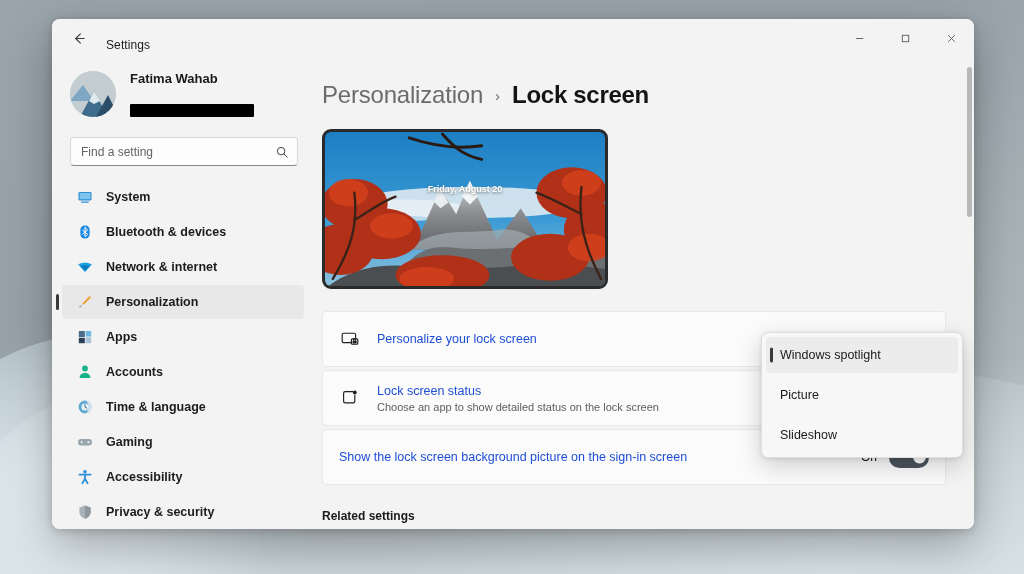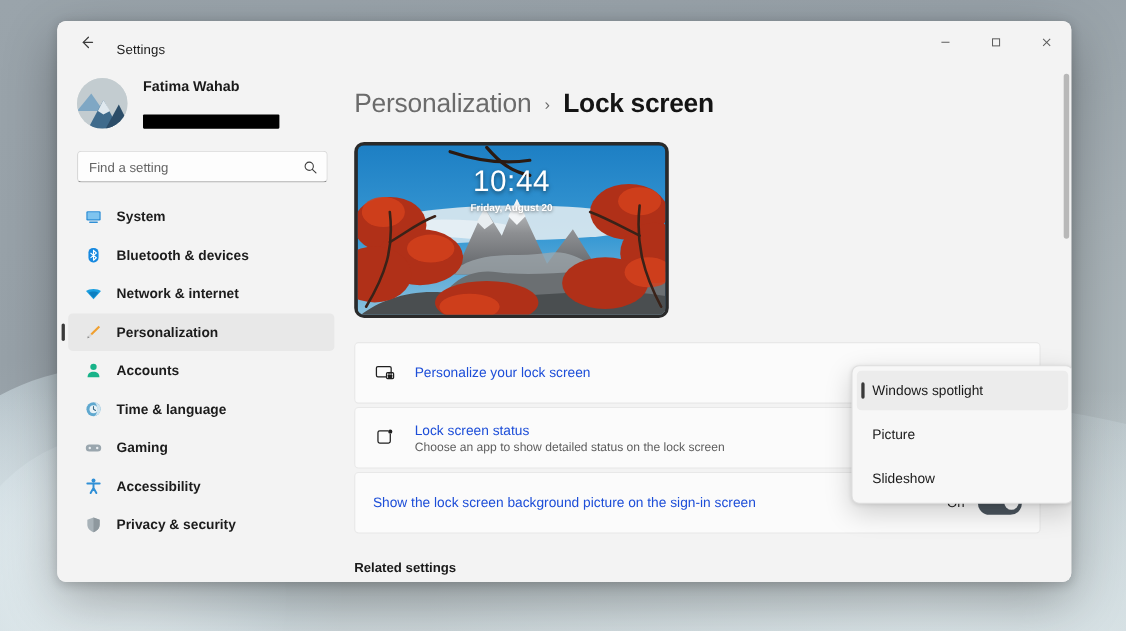--- a/index.html
+++ b/index.html
@@ -290,21 +290,21 @@
   .related-heading {
     font-size: 12px;
     font-weight: bold;
     color: #1a1a1a;
     margin-top: 24px;
   }
 
   
   .flyout {
     position: absolute;
-    left: 460px; top: 275px;
+    left: 447px; top: 275px;
     width: 202px;
     background: #f7f7f7;
     border: 1px solid #dedede;
     border-radius: 7px;
     box-shadow: 0 8px 24px rgba(0,0,0,.18), 0 1px 4px rgba(0,0,0,.10);
     padding: 4px;
     z-index: 20;
   }
   .flyout-item {
     height: 36px;
@@ -447,20 +447,31 @@
             <span class="nav-icon">
               <svg width="16" height="16" viewBox="0 0 16 16">
                 <path d="M12.6 2.1 L14 3.5 L6.6 10.8 L5.2 9.4 Z" fill="#f0a030"></path>
                 <path d="M5.2 9.4 L6.6 10.8 L4.4 13 L2.4 13.4 L2.9 11.4 Z" fill="#d8d8d8"></path>
                 <path d="M2.9 11.4 L2.4 13.4 L4.4 13 Z" fill="#8c8c8c"></path>
               </svg>
             </span>
             <span class="nav-label">Personalization</span>
           </div>
 
+          <div class="nav-item">
+            <span class="nav-icon">
+              <svg width="16" height="16" viewBox="0 0 16 16">
+                <rect x="1.8" y="2" width="6" height="6" fill="#4a6b8a"></rect>
+                <rect x="8.6" y="2" width="5.6" height="5.6" fill="#6fb8e0"></rect>
+                <rect x="1.8" y="8.8" width="6" height="5.4" fill="#2a3f55"></rect>
+                <rect x="8.6" y="8.4" width="5.6" height="5.8" fill="#a8c4d8"></rect>
+              </svg>
+            </span>
+            <span class="nav-label">Apps</span>
+          </div>
 
           <div class="nav-item">
             <span class="nav-icon">
               <svg width="16" height="16" viewBox="0 0 16 16">
                 <circle cx="8" cy="4.5" r="2.9" fill="#18b389"></circle>
                 <path d="M2.6 14 C2.6 10.6 5 9 8 9 C11 9 13.4 10.6 13.4 14 Z" fill="#18b389"></path>
               </svg>
             </span>
             <span class="nav-label">Accounts</span>
           </div>
@@ -563,21 +574,20 @@
               <path d="M8 150 C26 120 34 96 30 62"></path>
               <path d="M30 90 C44 82 56 72 72 66"></path>
               <path d="M282 150 C266 120 258 92 262 56"></path>
               <path d="M262 84 C246 76 232 68 216 62"></path>
             </g>
             <g stroke="#2b1a12" stroke-width="3" fill="none" stroke-linecap="round">
               <path d="M86 6 C110 14 134 18 160 14"></path>
               <path d="M120 2 C132 16 142 24 160 28"></path>
             </g>
           </svg>
-          <div class="preview-clock">10:44</div>
           <div class="preview-date">Friday, August 20</div>
         </div>
 
         <div class="cards">
 
           <div class="card">
             <span class="card-icon">
               <svg width="20" height="20" viewBox="0 0 20 20" fill="none" stroke="currentColor" stroke-width="1.15">
                 <rect x="2.2" y="4.2" width="13.4" height="9.4" rx="1.4"></rect>
                 <rect x="11.4" y="9.8" width="6.4" height="5.4" rx="1" fill="#fbfbfb"></rect>

